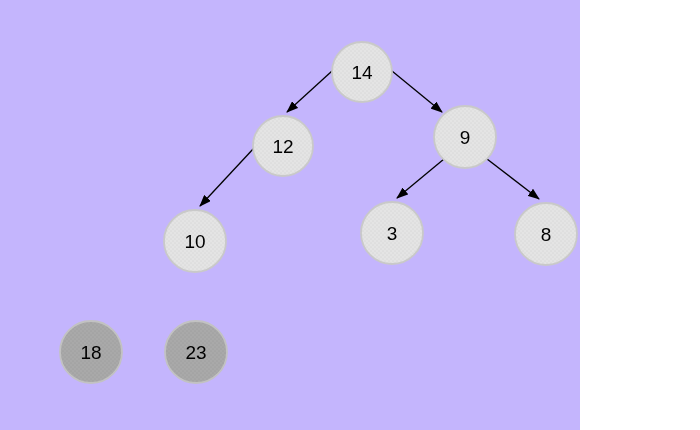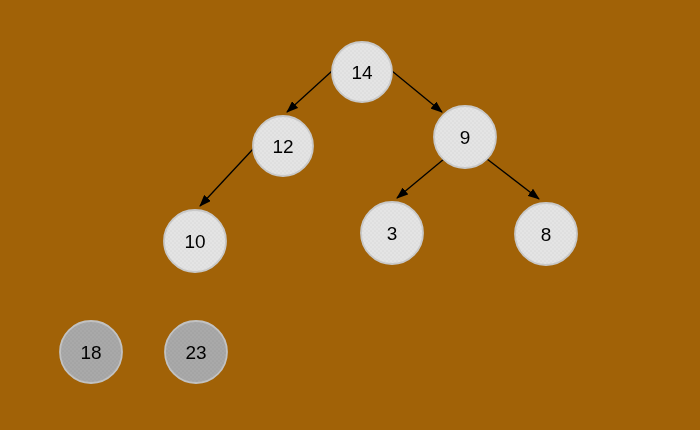--- a/index.html
+++ b/index.html
@@ -3,23 +3,23 @@
 <meta charset="utf-8">
 <style>
   html, body {
     margin: 0;
     padding: 0;
     background: #ffffff;
     font-family: "Liberation Sans", sans-serif;
   }
   .stage {
     position: relative;
-    width: 700px;
+    width: 580px;
     height: 430px;
-    background: #a16207;
+    background: #c4b5fd;
     overflow: hidden;
   }
   .stage svg {
     display: block;
     width: 700px;
     height: 430px;
   }
   .node-label {
     font-family: "Liberation Sans", sans-serif;
     pointer-events: none;

